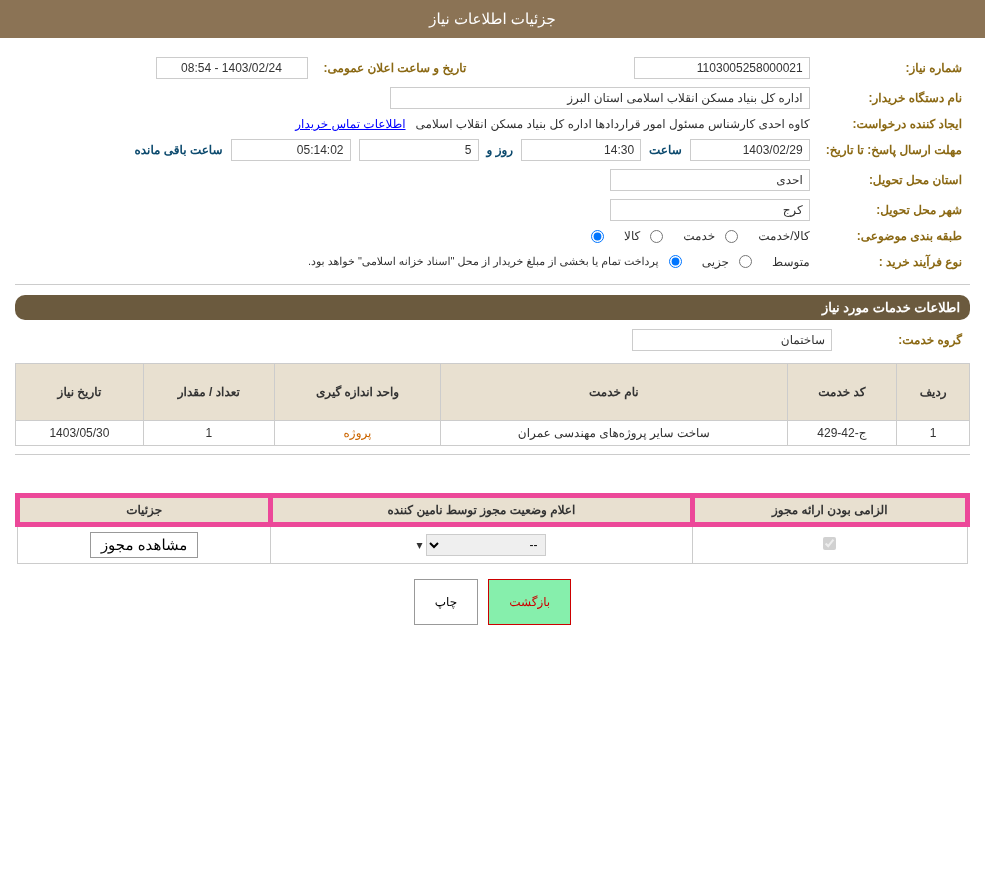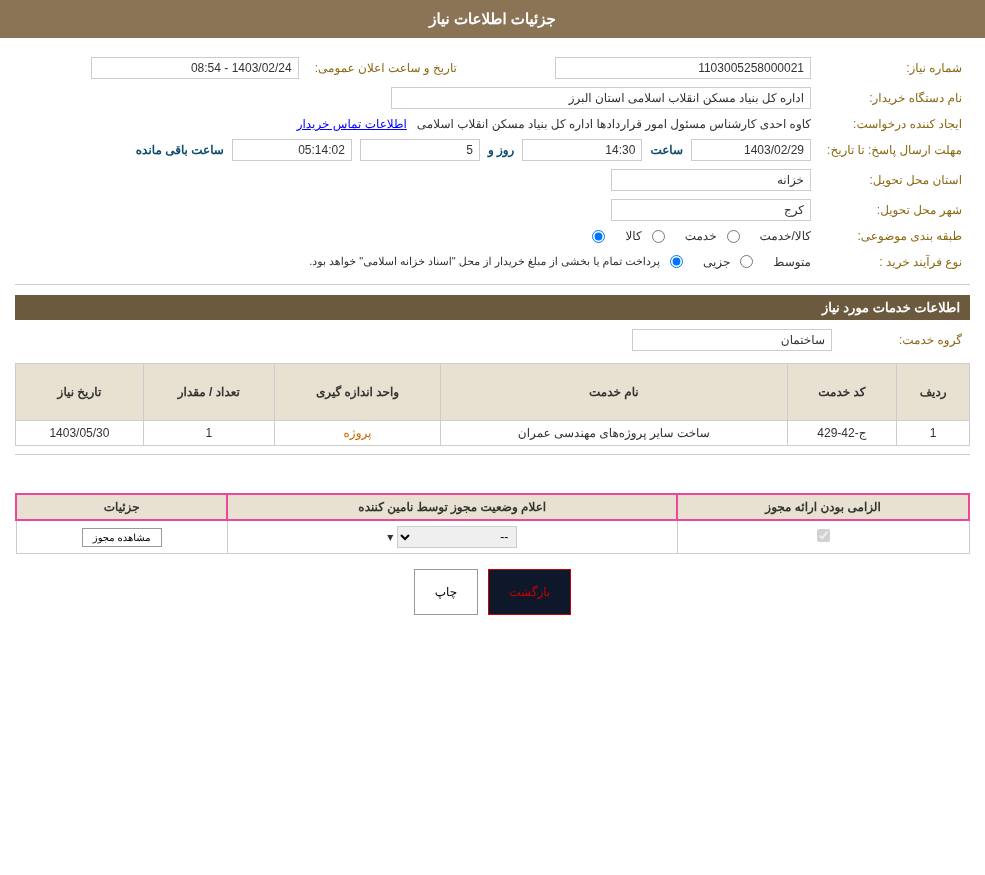--- a/index.html
+++ b/index.html
@@ -15,47 +15,48 @@
       margin: 0 auto;
       background: #fff;
       min-height: 875px;
     }
     .header-bar {
       background: #8B7355;
       color: #fff;
       text-align: center;
       padding: 10px;
       font-size: 15px;
-      font-weight: bold;
+      font-weight: normal;
       margin-bottom: 10px;
     }
     .main-content {
       padding: 5px 15px;
     }
     .section-title {
       background: #6B5A3E;
       color: #fff;
       padding: 5px 10px;
       font-size: 13px;
       font-weight: bold;
       margin: 10px 0 5px 0;
       text-align: right;
+      border-radius: 10px;
     }
     .info-table {
       width: 100%;
       border-collapse: collapse;
       margin-bottom: 5px;
     }
     .info-table td {
       padding: 4px 8px;
       vertical-align: middle;
     }
     .label-cell {
       color: #8B6914;
-      font-weight: normal;
+      font-weight: bold;
       text-align: right;
       white-space: nowrap;
       width: 130px;
     }
     .value-cell {
       text-align: right;
     }
     .input-box {
       border: 1px solid #ccc;
       padding: 3px 6px;
@@ -135,36 +136,36 @@
       left: 2px;
       color: #999;
       font-size: 10px;
     }
     .perm-table {
       width: 100%;
       border-collapse: collapse;
     }
     .perm-table th {
       background: #e8e0d0;
-      border: 2px solid #ec4899;
+      border: 5px solid #ec4899;
       padding: 5px 8px;
       text-align: center;
       font-weight: bold;
     }
     .perm-table td {
       border: 1px solid #ccc;
       padding: 5px 8px;
       text-align: center;
     }
     .view-btn {
       background: #fff;
       border: 1px solid #999;
       padding: 3px 10px;
       cursor: pointer;
-      font-size: 10px;
+      font-size: 15px;
       font-family: Tahoma, Arial, sans-serif;
     }
     .select-box {
       border: 1px solid #ccc;
       padding: 2px 4px;
       font-size: 12px;
       font-family: Tahoma, Arial, sans-serif;
       width: 120px;
     }
     .footer-buttons {
@@ -175,21 +176,21 @@
     }
     .btn-primary {
       background: #fff;
       border: 1px solid #999;
       padding: 15px 20px;
       cursor: pointer;
       font-family: Tahoma, Arial, sans-serif;
       font-size: 12px;
     }
     .btn-back {
-      background: #0f172a;
+      background: #86efac;
       border: 1px solid #cc0000;
       color: #cc0000;
       padding: 5px 20px;
       cursor: pointer;
       font-family: Tahoma, Arial, sans-serif;
       font-size: 12px;
     }
     .section-header-link {
       color: #00f;
       text-decoration: underline;
@@ -210,27 +211,27 @@
     <span>جزئیات اطلاعات نیاز</span>
   </div>
 
   <div class="main-content">
 
     <table class="info-table">
       <tbody>
           <tr>
         <td class="label-cell">شماره نیاز:</td>
         <td class="value-cell">
-          <div class="input-box" style="width:256px;">
+          <div class="input-box" style="width:176px;">
             <span>1103005258000021</span>
           </div>
         </td>
         <td class="label-cell" style="text-align:right;">تاریخ و ساعت اعلان عمومی:</td>
         <td class="value-cell">
-          <div class="input-box" style="width:208px;">
+          <div class="input-box" style="width:152px;text-align:center;">
             <span>1403/02/24 - 08:54</span>
           </div>
         </td>
       </tr>
 
       <tr>
         <td class="label-cell">نام دستگاه خریدار:</td>
         <td class="value-cell" colspan="3">
           <div class="input-box" style="width:420px;">
             <span>اداره کل بنیاد مسکن انقلاب اسلامی استان البرز</span>
@@ -267,21 +268,21 @@
             </div>
             <span class="inner-label">ساعت باقی مانده</span>
           </div>
         </td>
       </tr>
 
       <tr>
         <td class="label-cell">استان محل تحویل:</td>
         <td class="value-cell" colspan="3">
           <div class="input-box" style="width:200px;">
-            <span>خزانه</span>
+            <span>احدی</span>
           </div>
         </td>
       </tr>
 
       <tr>
         <td class="label-cell">شهر محل تحویل:</td>
         <td class="value-cell" colspan="3">
           <div class="input-box" style="width:200px;">
             <span>کرج</span>
           </div>

